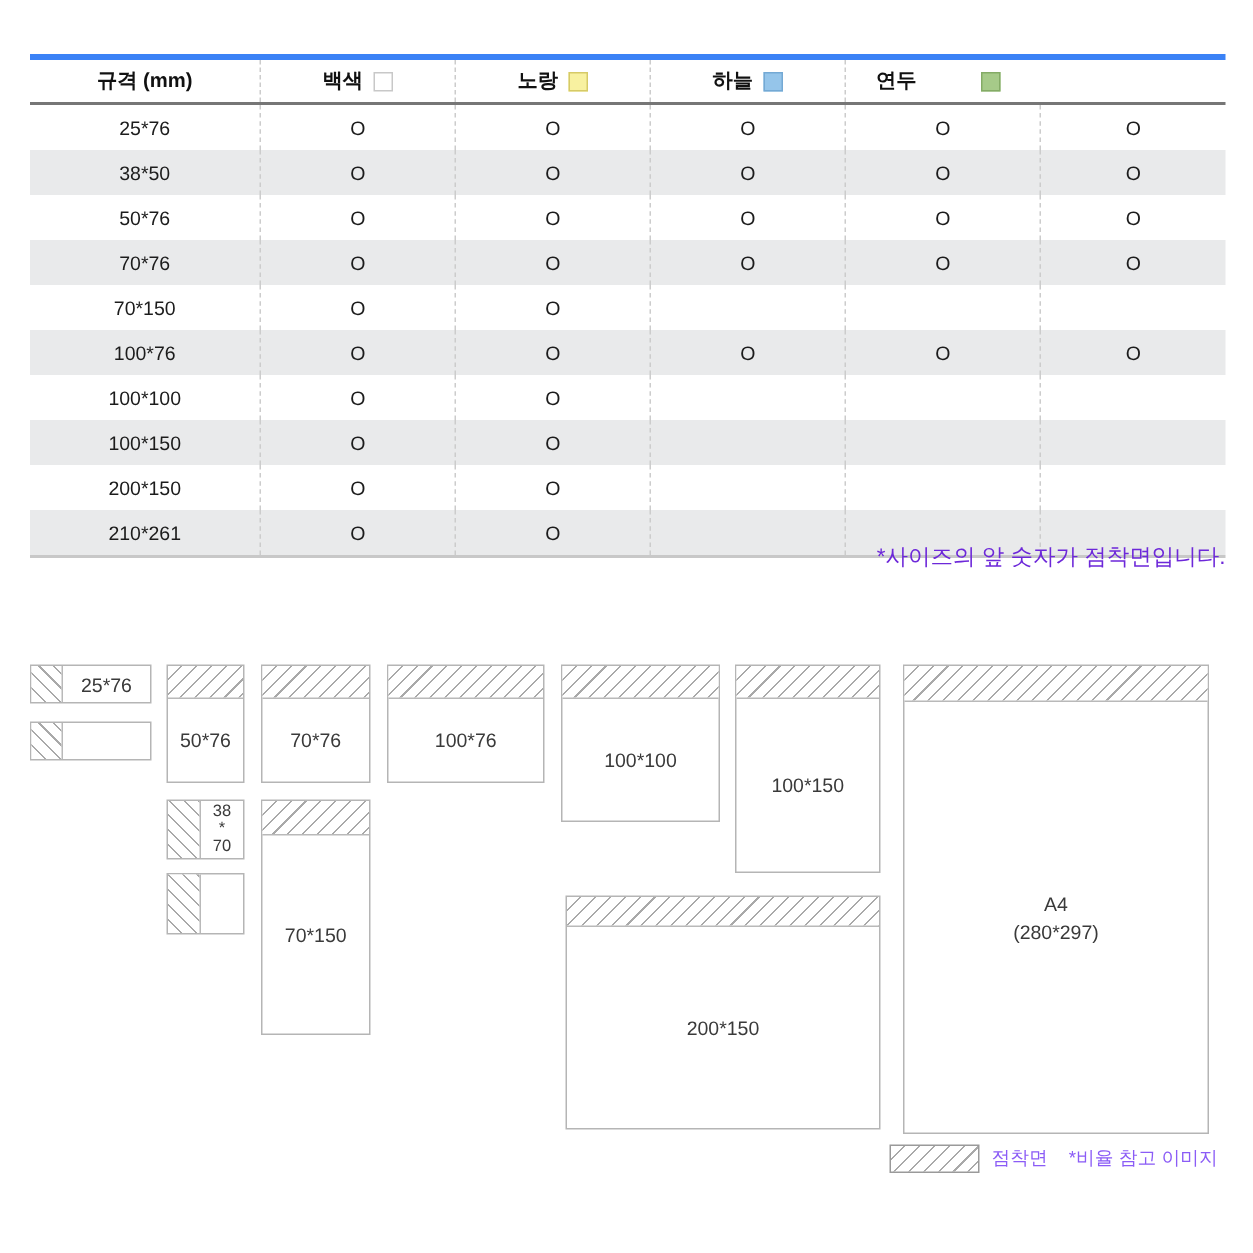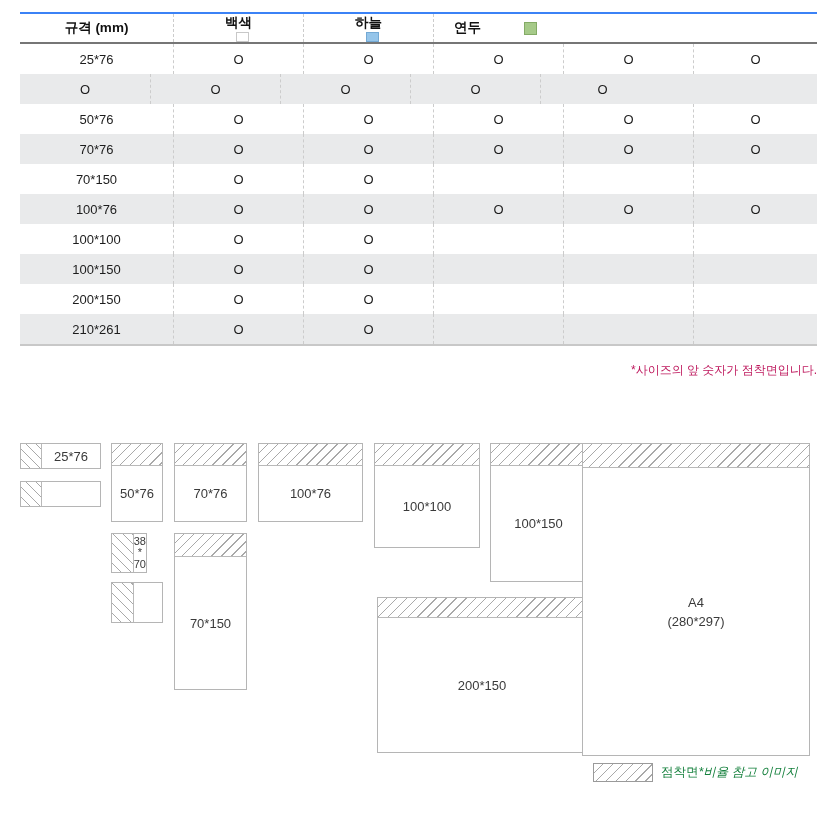--- a/index.html
+++ b/index.html
@@ -5,46 +5,46 @@
   html,body{margin:0;padding:0;}
   body{
     width:835px;height:835px;background:#ffffff;
     font-family:"Liberation Sans","DejaVu Sans",sans-serif;
     color:#1c1c1c;position:relative;overflow:hidden;
   }
   .stage{position:absolute;left:0;top:0;width:835px;height:835px;}
 
   
   .spec-table{
-    position:absolute;left:20px;top:12px;width:797px;
-    border-top:2px solid #3b82f6;border-bottom:2px solid #c8c8c8;
+    position:absolute;left:20px;top:36px;width:797px;
+    border-top:4px solid #3b82f6;border-bottom:2px solid #c8c8c8;
     box-sizing:border-box;
   }
   .t-head{
     display:flex;height:28px;border-bottom:2px solid #767676;
     font-weight:bold;font-size:13.5px;color:#111;background:#fff;
   }
   .t-row{display:flex;height:30px;font-size:13px;background:#fff;}
   .t-row.alt{background:#e9eaeb;}
   .cell{
     display:flex;align-items:center;justify-content:center;
     box-sizing:border-box;height:100%;
   }
   .cell + .cell{border-left:1px dashed #cccccc;}
   .w-size{width:153px;}
-  .w-col{width:130px;flex-direction:column;}
+  .w-col{width:130px;}
   .w-last{width:124px;gap:36px;}
   .swatch{
     display:inline-block;width:13px;height:13px;margin-left:7px;
     box-sizing:border-box;border:1px solid #bbb;vertical-align:-1px;
   }
 
   .footnote{
     position:absolute;left:20px;top:362px;width:797px;
-    text-align:right;font-size:12px;color:#be185d;
+    text-align:right;font-size:15px;color:#6d28d9;
   }
 
   
   .box{
     position:absolute;box-sizing:border-box;border:1px solid #b5b5b5;
     background:#fff;display:flex;
   }
   .box.vert{flex-direction:column;}
   .box.horiz{flex-direction:row;}
   .hatch-top{
@@ -56,62 +56,67 @@
     background:repeating-linear-gradient(45deg,#ffffff,#ffffff 6px,#a9a9a9 6px,#a9a9a9 7px);
   }
   .box-body{
     flex:1;display:flex;flex-direction:column;align-items:center;justify-content:center;
     font-size:13px;color:#3a3a3a;line-height:19px;text-align:center;
   }
   .box-body.tiny{font-size:11px;line-height:11.5px;}
 
   .legend{
     position:absolute;left:593px;top:762px;height:21px;
-    display:flex;align-items:center;font-size:12.5px;color:#15803d;
+    display:flex;align-items:center;font-size:12.5px;color:#8b5cf6;
   }
   .legend-swatch{
     width:60px;height:19px;box-sizing:border-box;border:1px solid #9a9a9a;
     background:repeating-linear-gradient(135deg,#ffffff,#ffffff 6px,#a9a9a9 6px,#a9a9a9 7px);
     margin-right:8px;
   }
-  .legend-note{margin-left:0;font-style:italic;}
+  .legend-note{margin-left:14px;}
 </style>
 </head>
 <body>
 
 <div class="stage">
 
   <div class="spec-table">
     <div class="t-head">
       <div class="cell w-size">규격 (mm)</div>
 
     <div class="cell w-col">
           <span>백색</span>
           <span class="swatch" style="background: rgb(255, 255, 255); border-color: rgb(200, 200, 200);"></span>
         </div>
         <div class="cell w-col">
+          <span>노랑</span>
+          <span class="swatch" style="background: rgb(248, 241, 160); border-color: rgb(214, 202, 103);"></span>
+        </div>
+        <div class="cell w-col">
           <span>하늘</span>
           <span class="swatch" style="background: rgb(149, 197, 234); border-color: rgb(116, 169, 212);"></span>
         </div>
         <div class="cell w-last">
           <span>연두</span>
           <span class="swatch" style="background: rgb(166, 202, 137); border-color: rgb(132, 171, 102);"></span>
         </div>
       </div>
     <div>
 
     <div class="t-row">
           <div class="cell w-size">25*76</div>
           <div class="cell w-col">O</div>
           <div class="cell w-col">O</div>
           <div class="cell w-col">O</div>
           <div class="cell w-col">O</div>
           <div class="cell w-last">O</div>
         </div>
         <div class="t-row alt">
+          <div class="cell w-size">38*50</div>
           <div class="cell w-col">O</div>
           <div class="cell w-col">O</div>
           <div class="cell w-col">O</div>
           <div class="cell w-col">O</div>
           <div class="cell w-last">O</div>
         </div>
         <div class="t-row">
           <div class="cell w-size">50*76</div>
           <div class="cell w-col">O</div>
           <div class="cell w-col">O</div>
@@ -215,21 +220,21 @@
         <div class="box-body">
           <div>100*100</div>
         </div>
       </div>
       <div class="box vert" style="left: 490px; top: 443px; width: 97px; height: 139px;">
         <div class="hatch-top" style="height: 22px;"></div>
         <div class="box-body">
           <div>100*150</div>
         </div>
       </div>
-      <div class="box horiz" style="left: 111px; top: 533px; width: 36px; height: 40px;">
+      <div class="box horiz" style="left: 111px; top: 533px; width: 52px; height: 40px;">
         <div class="hatch-left" style="width: 22px;"></div>
         <div class="box-body tiny">
           <div>38</div>
           <div>*</div>
           <div>70</div>
         </div>
       </div>
       <div class="box horiz" style="left: 111px; top: 582px; width: 52px; height: 41px;">
         <div class="hatch-left" style="width: 22px;"></div>
         <div class="box-body"></div>
@@ -239,21 +244,21 @@
         <div class="box-body">
           <div>70*150</div>
         </div>
       </div>
       <div class="box vert" style="left: 377px; top: 597px; width: 210px; height: 156px;">
         <div class="hatch-top" style="height: 20px;"></div>
         <div class="box-body">
           <div>200*150</div>
         </div>
       </div>
-      <div class="box vert" style="left: 582px; top: 443px; width: 228px; height: 313px;">
+      <div class="box vert" style="left: 602px; top: 443px; width: 204px; height: 313px;">
         <div class="hatch-top" style="height: 24px;"></div>
         <div class="box-body">
           <div>A4</div>
           <div>(280*297)</div>
         </div>
       </div>
     </div>
 
   <div class="legend">
     <span class="legend-swatch"></span>

